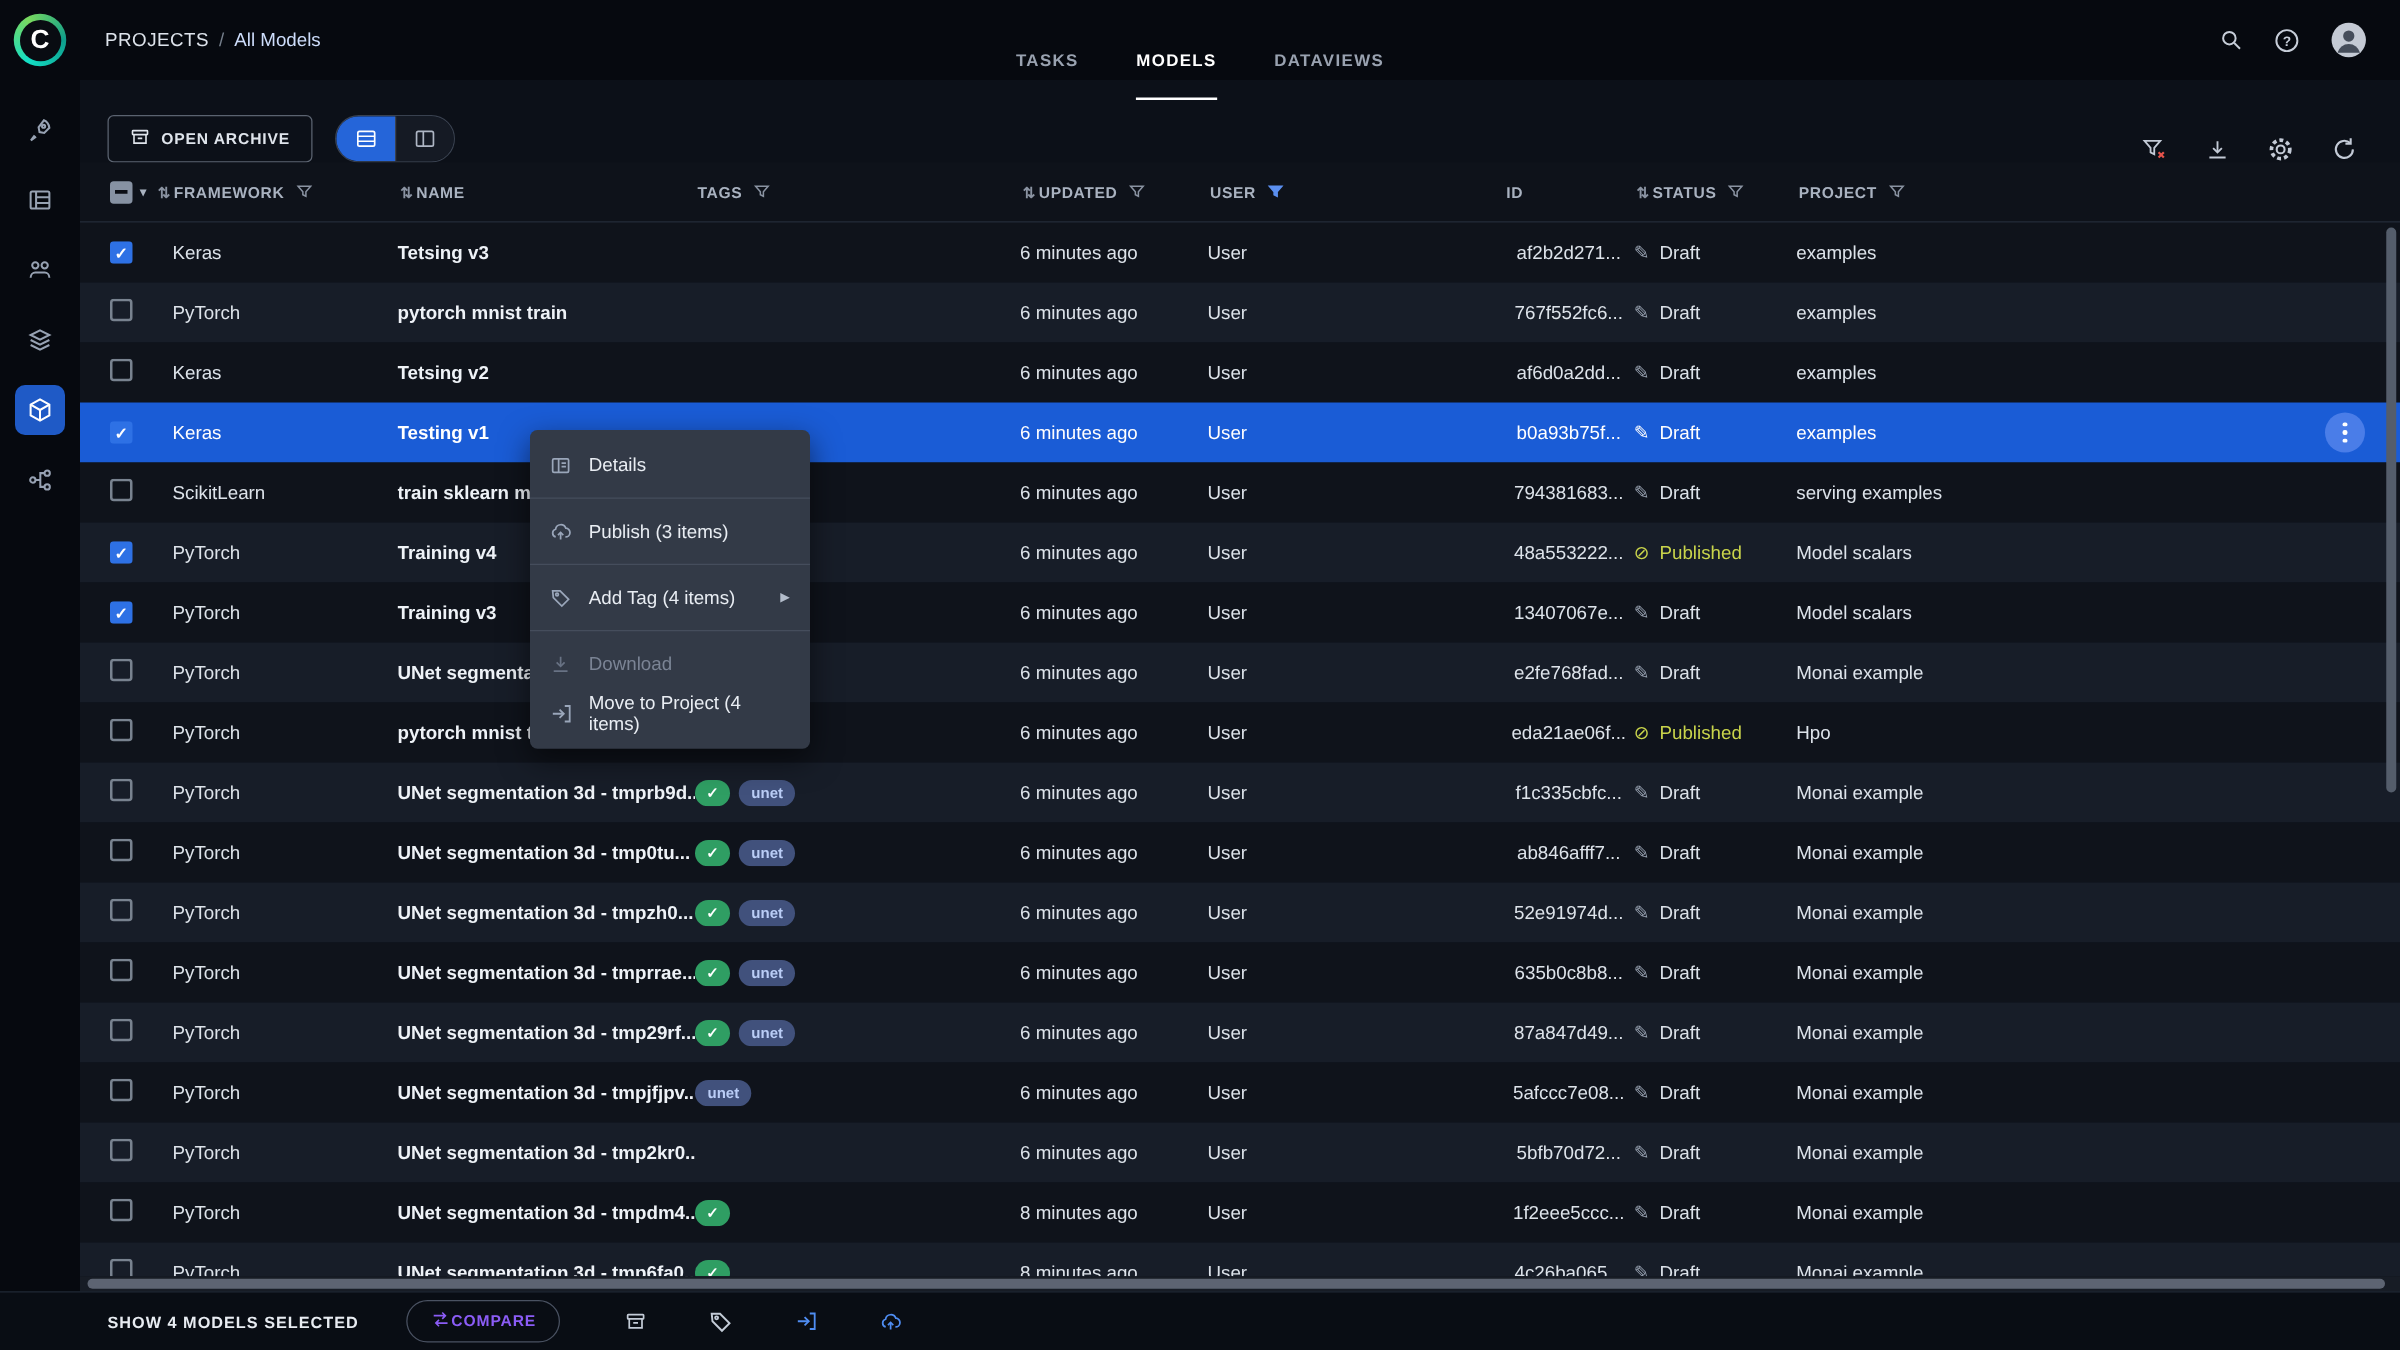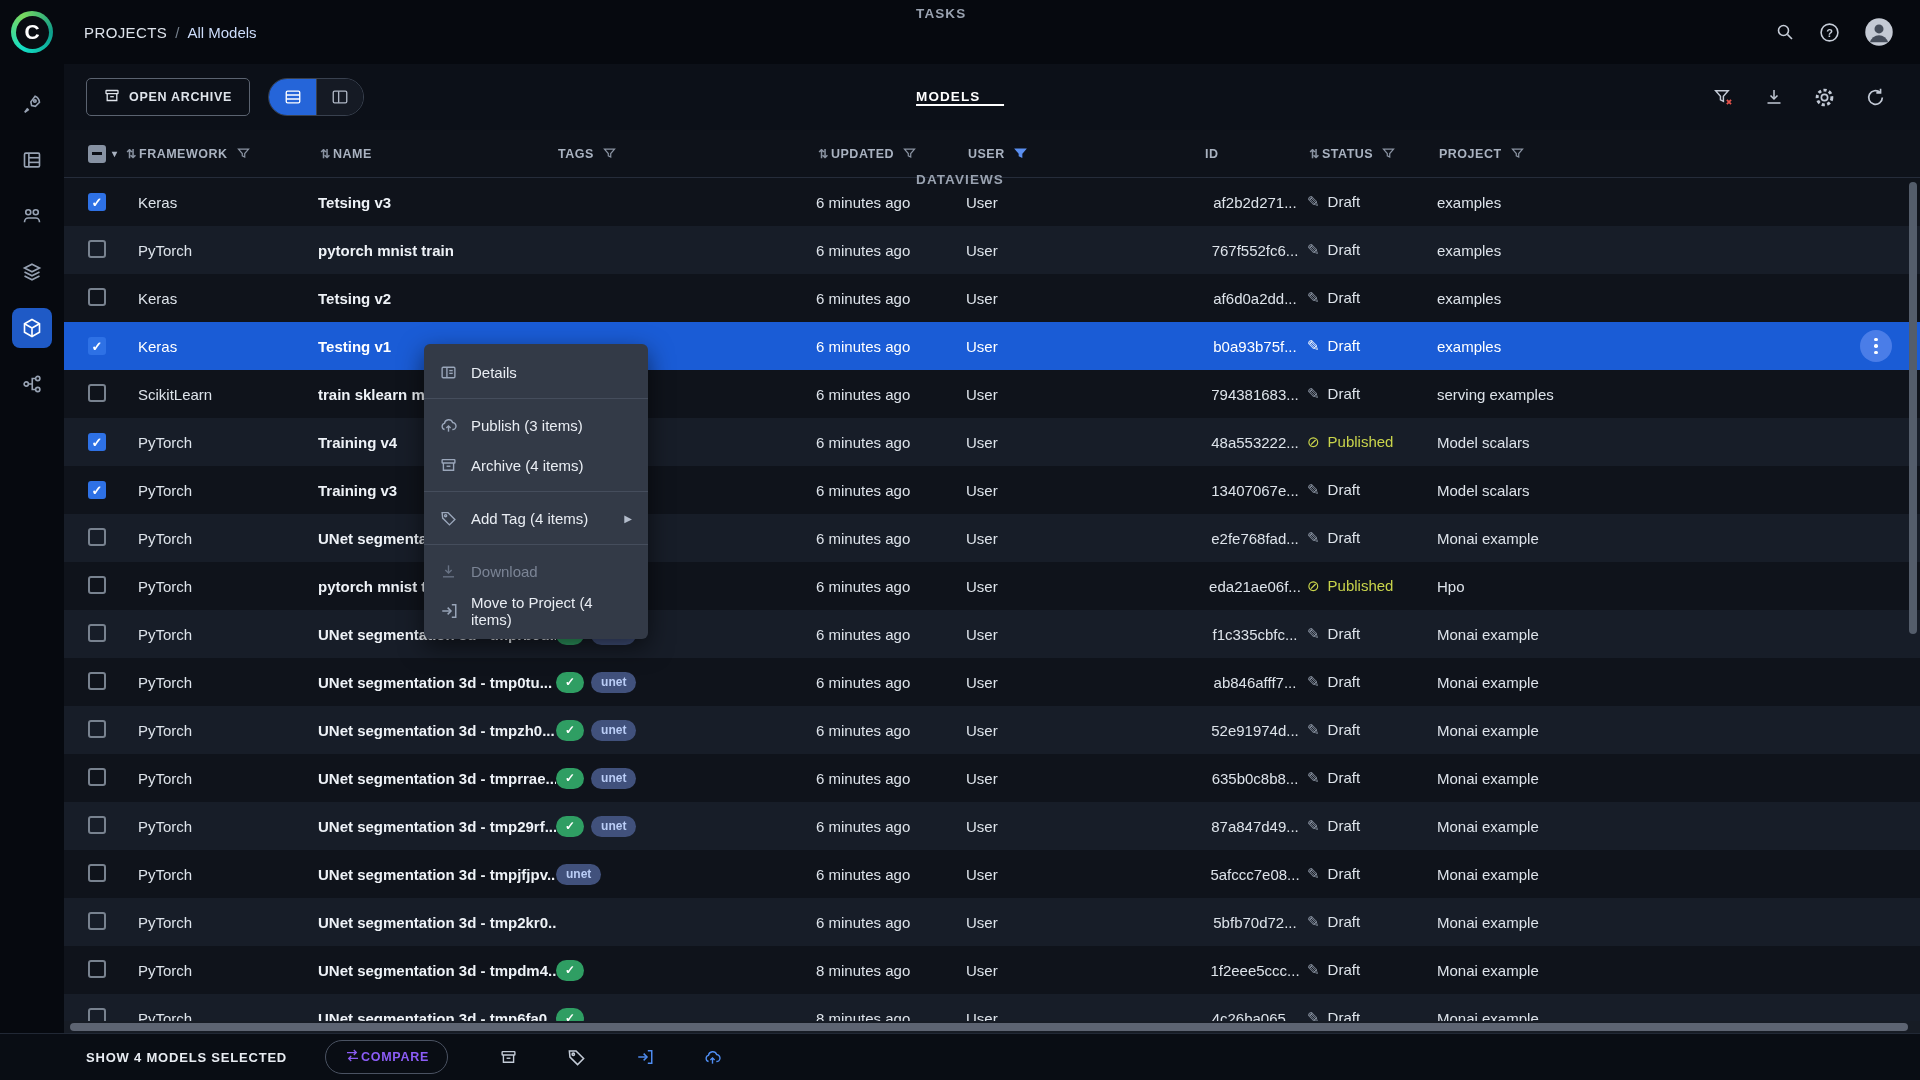--- a/index.html
+++ b/index.html
@@ -10,33 +10,33 @@
 
   
   .top-header { position:absolute; top:0; left:0; right:0; height:64px; background:#06090f; display:flex; align-items:center; z-index:6; }
   .logo-box { width:64px; height:64px; flex:0 0 64px; display:flex; align-items:center; justify-content:center; }
   .logo-circle { width:42px; height:42px; border-radius:50%; background:conic-gradient(from 210deg,#13dfc6,#79d95f,#0e9d8b,#13dfc6); display:flex; align-items:center; justify-content:center; }
   .logo-inner { width:33px; height:33px; border-radius:50%; background:#090c12; display:flex; align-items:center; justify-content:center; font-weight:bold; font-size:21px; color:#ffffff; }
   .breadcrumb { display:flex; align-items:center; gap:8px; margin-left:20px; font-size:15px;text-align:right; }
   .bc-root { color:#dde3eb; letter-spacing:.4px; }
   .bc-sep { color:#76808d; }
   .bc-current { color:#cdddfb; }
-  .tabs { position:absolute; left:50%; transform:translateX(-50%); top:4px; height:64px; display:flex; gap:64px;flex-direction:column; }
+  .tabs { position:absolute; left:50%; transform:translateX(-50%); top:16px; height:64px; display:flex; gap:46px; }
   .tab { display:flex; align-items:center; font-size:13.5px; font-weight:700; letter-spacing:1.1px; color:#99a2b0; cursor:pointer; border-bottom:2px solid transparent; padding-top:2px; }
   .tab.active { color:#ffffff; border-bottom-color:#ffffff; }
   .header-right { position:absolute; right:26px; top:0; height:64px; display:flex; align-items:center; gap:24px; }
   .hicon { color:#c6cdd8; display:flex; align-items:center; justify-content:center; }
 
   
   .sidebar { position:absolute; top:64px; left:0; bottom:0; width:64px; background:#06090f; display:flex; flex-direction:column; align-items:center; padding-top:20px; z-index:5; }
   .side-item { width:40px; height:40px; margin-bottom:16px; border-radius:8px; display:flex; align-items:center; justify-content:center; color:#97a2b3; }
   .side-item.active { background:#1f5ac6; color:#ffffff; }
 
   
-  .toolbar { position:absolute; top:64px; left:64px; right:0; height:66px; background:#0c1018; display:flex; align-items:center; padding:0 34px 0 22px; }
+  .toolbar { position:absolute; top:64px; left:64px; right:0; height:66px; background:#0c1018; display:flex; align-items:flex-end; padding:0 34px 0 22px; }
   .btn-open-archive { display:flex; align-items:center; gap:9px; height:38px; padding:0 17px; border:1px solid #5b6370; border-radius:5px; background:transparent; color:#dfe4eb; font-size:12.5px; font-weight:700; letter-spacing:.7px; cursor:pointer; }
   .view-toggle { display:flex; margin-left:18px; border:1px solid #39414f; border-radius:19px; overflow:hidden; height:38px; }
   .view-seg { width:47px; display:flex; align-items:center; justify-content:center; background:#151a24; color:#aeb6c4; cursor:pointer; }
   .view-seg + .view-seg { border-left:1px solid #39414f; }
   .view-seg.active { background:#2565d9; color:#ffffff; }
   .toolbar-right { margin-left:auto; display:flex; align-items:center; gap:30px; }
   .ticon { color:#c3cad6; display:flex; cursor:pointer; }
 
   
   .table-header-row { position:absolute; top:130px; left:64px; right:0; height:48px; background:#0e121a; border-bottom:1px solid #252c3a; display:flex; align-items:center; z-index:2; }
@@ -624,32 +624,20 @@
           <svg width="17" height="17" viewBox="0 0 16 16">
             <g fill="none" stroke="currentColor" stroke-width="1.3">
               <path d="M4.3 11.8A3 3 0 0 1 4.2 6a4 4 0 0 1 7.7-.8 2.9 2.9 0 0 1-.3 6.6"></path>
               <path d="M8 13.8V8.6"></path>
               <path d="M6 10.4l2-2 2 2"></path>
             </g>
           </svg>
         </span>
         <span>Publish (3 items)</span>
       </div>
-      <div class="menu-item">
-        <span class="mi-icon">
-          <svg width="17" height="17" viewBox="0 0 16 16">
-            <g fill="none" stroke="currentColor" stroke-width="1.3">
-              <rect x="2" y="2.5" width="12" height="3.2" rx=".5"></rect>
-              <path d="M3.2 5.7v6.8h9.6V5.7"></path>
-              <line x1="6.2" y1="8.7" x2="9.8" y2="8.7"></line>
-            </g>
-          </svg>
-        </span>
-        <span>Archive (4 items)</span>
-      </div>
       <div class="menu-sep"></div>
       <div class="menu-item">
         <span class="mi-icon">
           <svg width="17" height="17" viewBox="0 0 16 16">
             <g fill="none" stroke="currentColor" stroke-width="1.3">
               <path d="M2 2.5h5.6L14 8.9l-5.1 5.1L2.5 7.6z"></path>
               <circle cx="5.3" cy="5.3" r="1"></circle>
             </g>
           </svg>
         </span>

